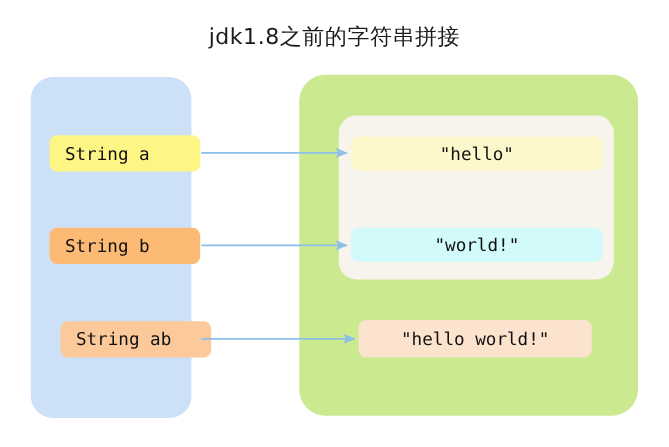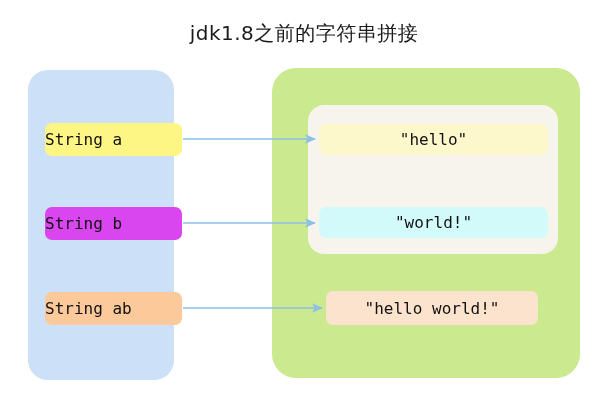--- a/index.html
+++ b/index.html
@@ -76,30 +76,31 @@
     align-items: center;
     font-family: "DejaVu Sans Mono", monospace;
     font-size: 16px;
     color: #111111;
     white-space: nowrap;
   }
   .chip-left {
     left: 45px;
     width: 137px;
     height: 33px;
+    padding-left: 14px;
     justify-content: flex-start;
   }
   .chip-right {
     justify-content: center;
   }
 
   
   #chip-var-a  { top: 123px; background: #fdf684; }
-  #chip-var-b  { top: 207px; background: #d946ef; }
-  #chip-var-ab { top: 292px; background: #fbc99a; }
+  #chip-var-b  { top: 207px; background: #fdba74; }
+  #chip-var-ab { top: 292px; background: #fbc99a; margin-left: 10px; }
 
   
   #chip-val-hello {
     left: 319px; top: 124px;
     width: 229px; height: 31px;
     background: #fdf8cb;
     border-radius: 7px;
   }
   #chip-val-world {
     left: 319px; top: 207px;

